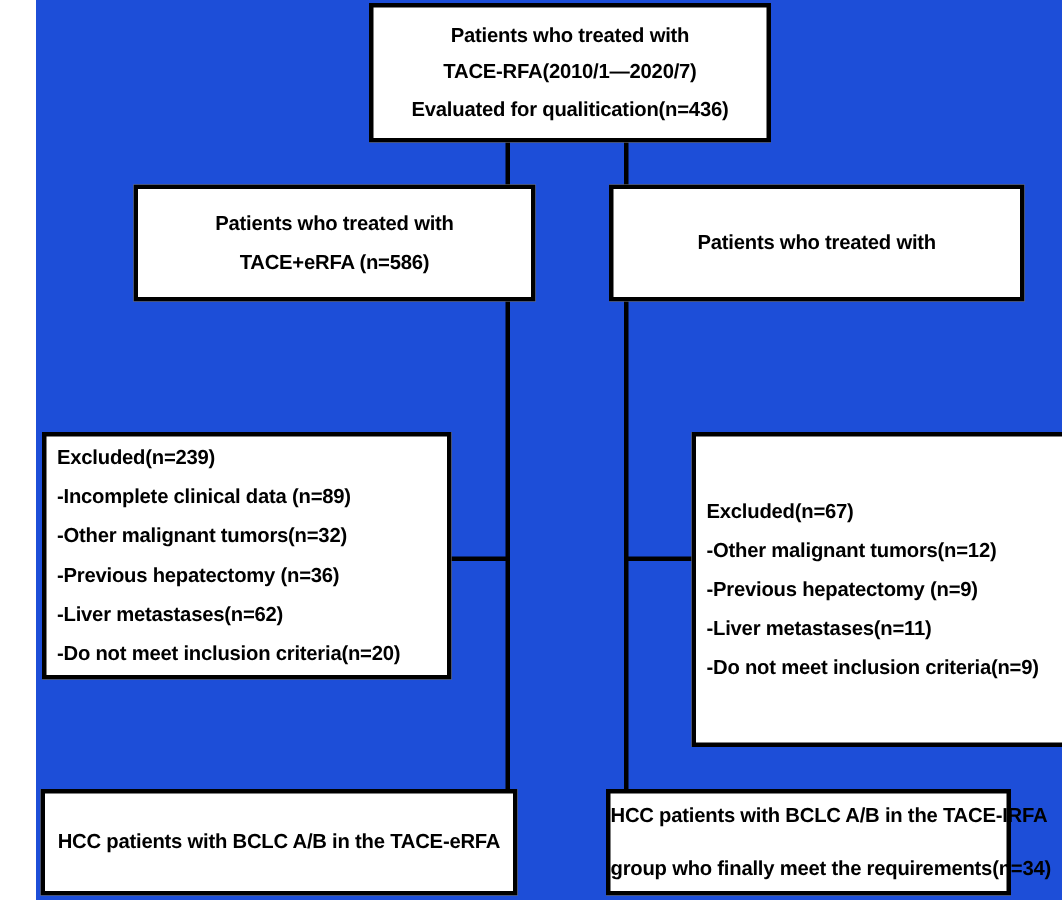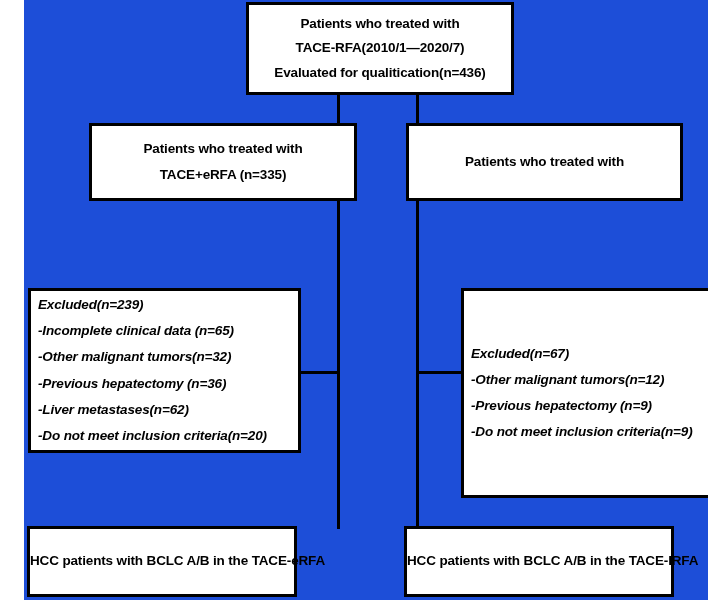--- a/index.html
+++ b/index.html
@@ -36,21 +36,20 @@
   }
   .node.centered .line {
     text-align: center;
   }
   .node.left-aligned {
     align-items: flex-start;
   }
   .node.left-aligned .line {
     text-align: left;
     padding-left: 7px;
-    font-style: italic;
   }
 
   
   #node-root {
     left: 222px;
     top: 2px;
     width: 268px;
     height: 93px;
     gap: 10px;
   }
@@ -84,21 +83,21 @@
     top: 288px;
     width: 268px;
     height: 210px;
     gap: 12px;
   }
 
   
   #node-final-erfa {
     left: 3px;
     top: 526px;
-    width: 270px;
+    width: 318px;
     height: 71px;
     gap: 12px;
   }
   #node-final-irfa {
     left: 380px;
     top: 526px;
     width: 270px;
     height: 71px;
     gap: 20px;
   }
@@ -132,44 +131,46 @@
   <div class="conn h" id="conn-excl-irfa-stub"></div>
 
   <div class="node centered" id="node-root">
     <div class="line">Patients who treated with</div>
     <div class="line">TACE-RFA(2010/1—2020/7)</div>
     <div class="line">Evaluated for qualitication(n=436)</div>
   </div>
 
   <div class="node centered" id="node-erfa">
     <div class="line">Patients who treated with</div>
-    <div class="line">TACE+eRFA (n=335)</div>
+    <div class="line">TACE+eRFA (n=586)</div>
   </div>
 
   <div class="node centered" id="node-irfa">
     <div class="line">Patients who treated with</div>
   </div>
 
   <div class="node left-aligned" id="node-excl-erfa">
     <div class="line">Excluded(n=239)</div>
-    <div class="line">-Incomplete clinical data (n=65)</div>
+    <div class="line">-Incomplete clinical data (n=89)</div>
     <div class="line">-Other malignant tumors(n=32)</div>
     <div class="line">-Previous hepatectomy (n=36)</div>
     <div class="line">-Liver metastases(n=62)</div>
     <div class="line">-Do not meet inclusion criteria(n=20)</div>
   </div>
 
   <div class="node left-aligned" id="node-excl-irfa">
     <div class="line">Excluded(n=67)</div>
     <div class="line">-Other malignant tumors(n=12)</div>
     <div class="line">-Previous hepatectomy (n=9)</div>
+    <div class="line">-Liver metastases(n=11)</div>
     <div class="line">-Do not meet inclusion criteria(n=9)</div>
   </div>
 
   <div class="node centered" id="node-final-erfa">
     <div class="line">HCC patients with BCLC A/B in the TACE-eRFA</div>
   </div>
 
   <div class="node centered" id="node-final-irfa">
     <div class="line">HCC patients with BCLC A/B in the TACE-IRFA</div>
+    <div class="line">group who finally meet the requirements(n=34)</div>
   </div>
 
 </div>
 
 </body></html>

